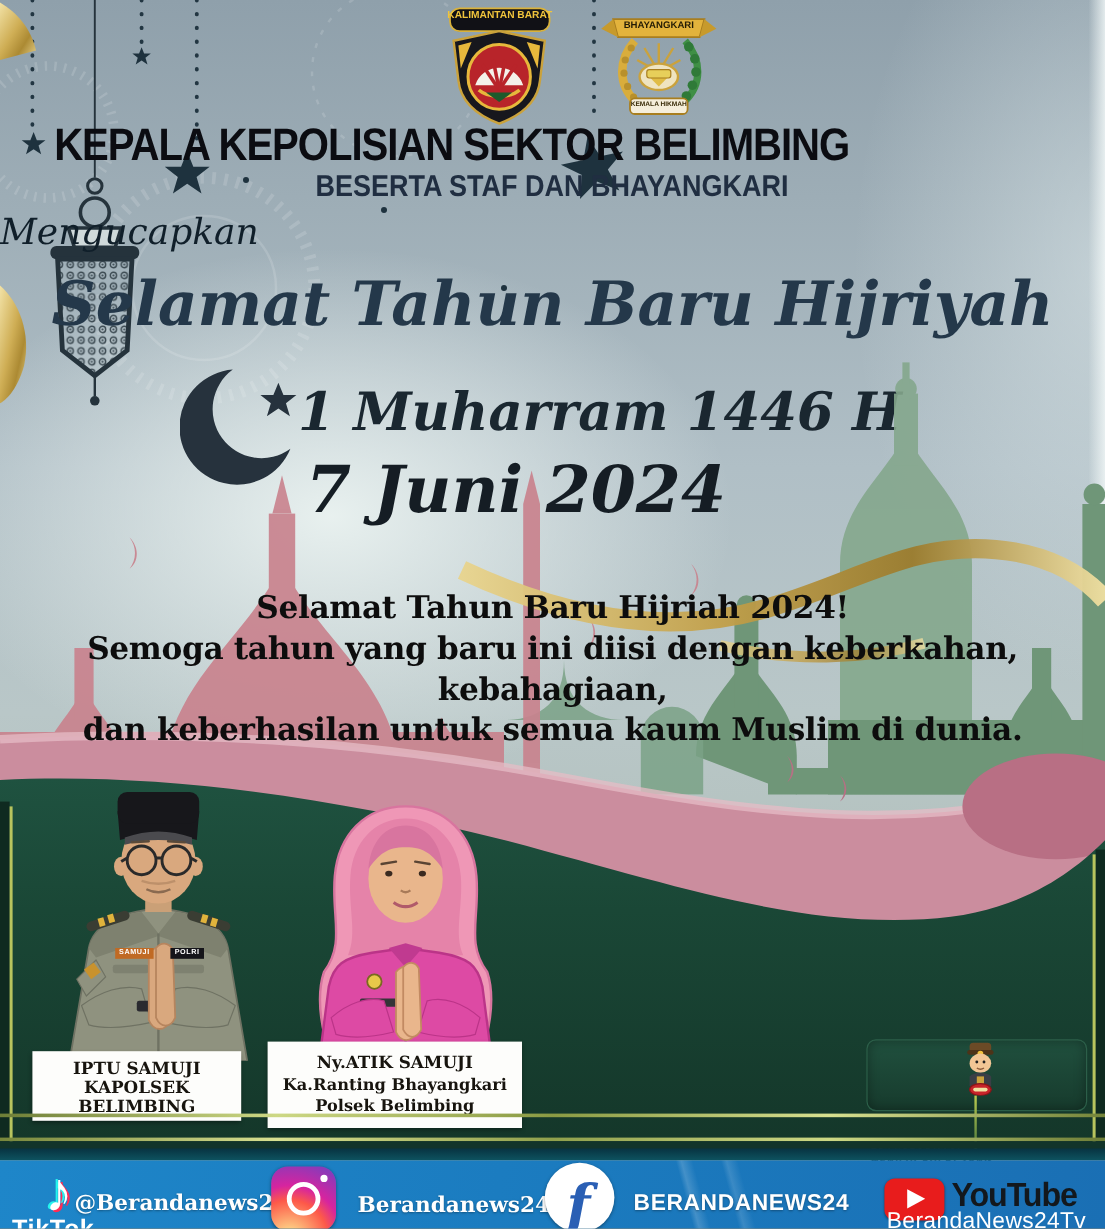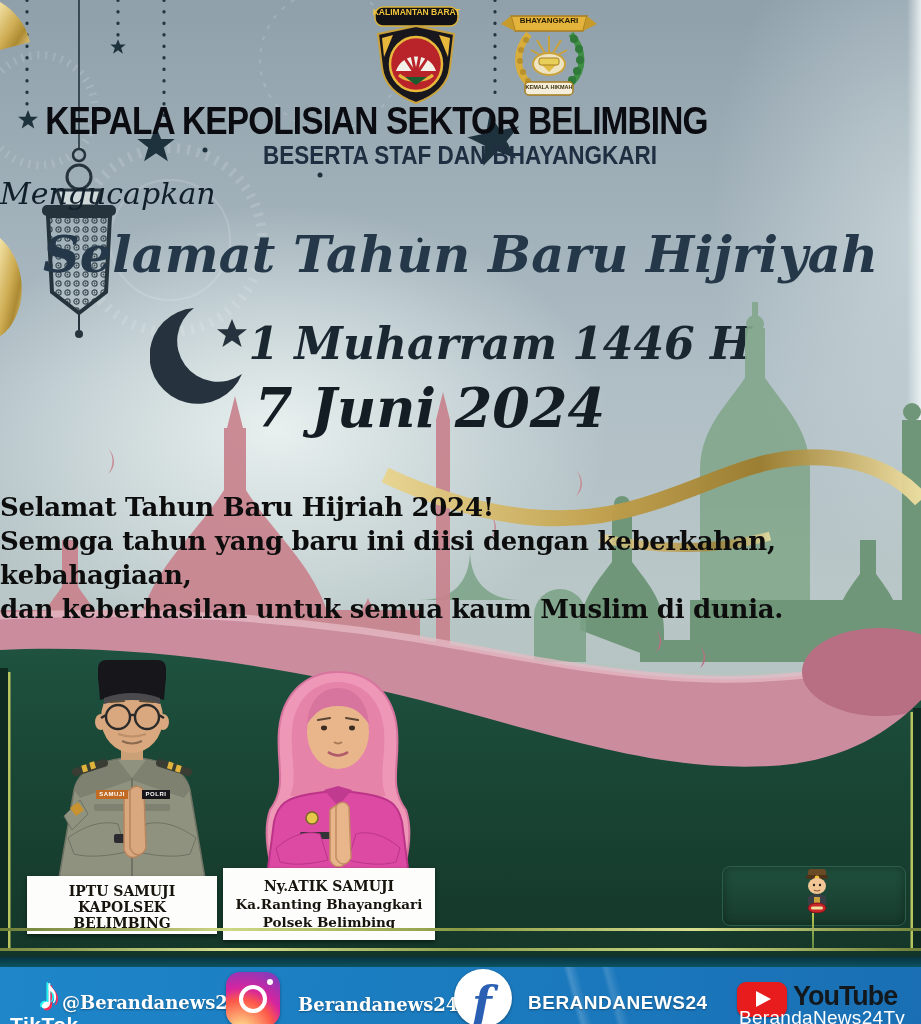--- a/index.html
+++ b/index.html
@@ -24,26 +24,26 @@
   .subtitle>span{display:inline-block;transform:scaleX(.9);}
   .intro{top:176px;left:0;width:921px;color:#101f2a;
     font-family:"DejaVu Serif",serif;font-style:italic;font-weight:normal;font-size:30px;}
   .greet-main{top:224px;left:0;width:921px;text-align:center;color:#24384a;
     font-family:"DejaVu Serif",serif;font-style:italic;font-weight:bold;font-size:51px;white-space:nowrap;}
   .greet-hijri{top:318px;left:120px;width:760px;text-align:center;color:#1a2730;
     font-family:"DejaVu Serif",serif;font-style:italic;font-weight:bold;font-size:44px;white-space:nowrap;}
   .greet-greg{top:376px;left:0px;width:860px;text-align:center;color:#151d24;
     font-family:"DejaVu Serif",serif;font-style:italic;font-weight:bold;font-size:54px;white-space:nowrap;}
   
-  .message{top:490px;left:0;width:921px;color:#0d0d0d;
+  .message{top:490px;left:0;width:921px;text-align:center;color:#0d0d0d;
     font-family:"DejaVu Serif",serif;font-weight:bold;font-size:26px;line-height:34px;letter-spacing:-.3px;}
   
   .namebox{background:#fdfdfb;box-shadow:0 2px 4px rgba(0,0,0,.45);
     color:#17140e;font-family:"DejaVu Serif",serif;font-weight:bold;text-align:center;}
-  .namebox.left{left:27px;top:876px;width:190px;height:58px;display:flex;flex-direction:column;justify-content:space-between;padding:7px 8px;box-sizing:border-box;font-size:14px;}
+  .namebox.left{left:27px;top:876px;width:174px;height:58px;display:flex;flex-direction:column;justify-content:space-between;padding:7px 8px;box-sizing:border-box;font-size:14px;}
   .namebox.right{left:223px;top:868px;width:212px;height:72px;display:flex;flex-direction:column;justify-content:center;gap:2px;padding:4px;box-sizing:border-box;font-size:13.5px;}
   .namebox .l1{font-size:14px;}
   
   .presisi{left:722px;top:866px;width:182px;height:58px;background:linear-gradient(180deg,#20503e,#173b2d);
     border:1px solid #2c5f49;border-radius:8px;box-shadow:inset 0 0 10px rgba(0,0,0,.35);display:flex;align-items:center;flex-direction:column;}
   .presisi .mascot{width:30px;height:46px;margin-left:5px;flex:none;}
   .presisi .divider{width:2px;height:44px;margin:0 5px 0 3px;background:linear-gradient(180deg,#b9c94f,#4d7a3c);flex:none;}
   .presisi .ptxt{display:flex;flex-direction:column;line-height:1;}
   .presisi .p-small{font-size:7px;font-weight:bold;color:#27433a;letter-spacing:1.6px;text-shadow:0 0 1px #0c241b;}
   .presisi .p-word{font-size:21px;font-weight:bold;font-style:italic;color:#f6c51d;letter-spacing:2.5px;margin:2px 0 2px 0;

